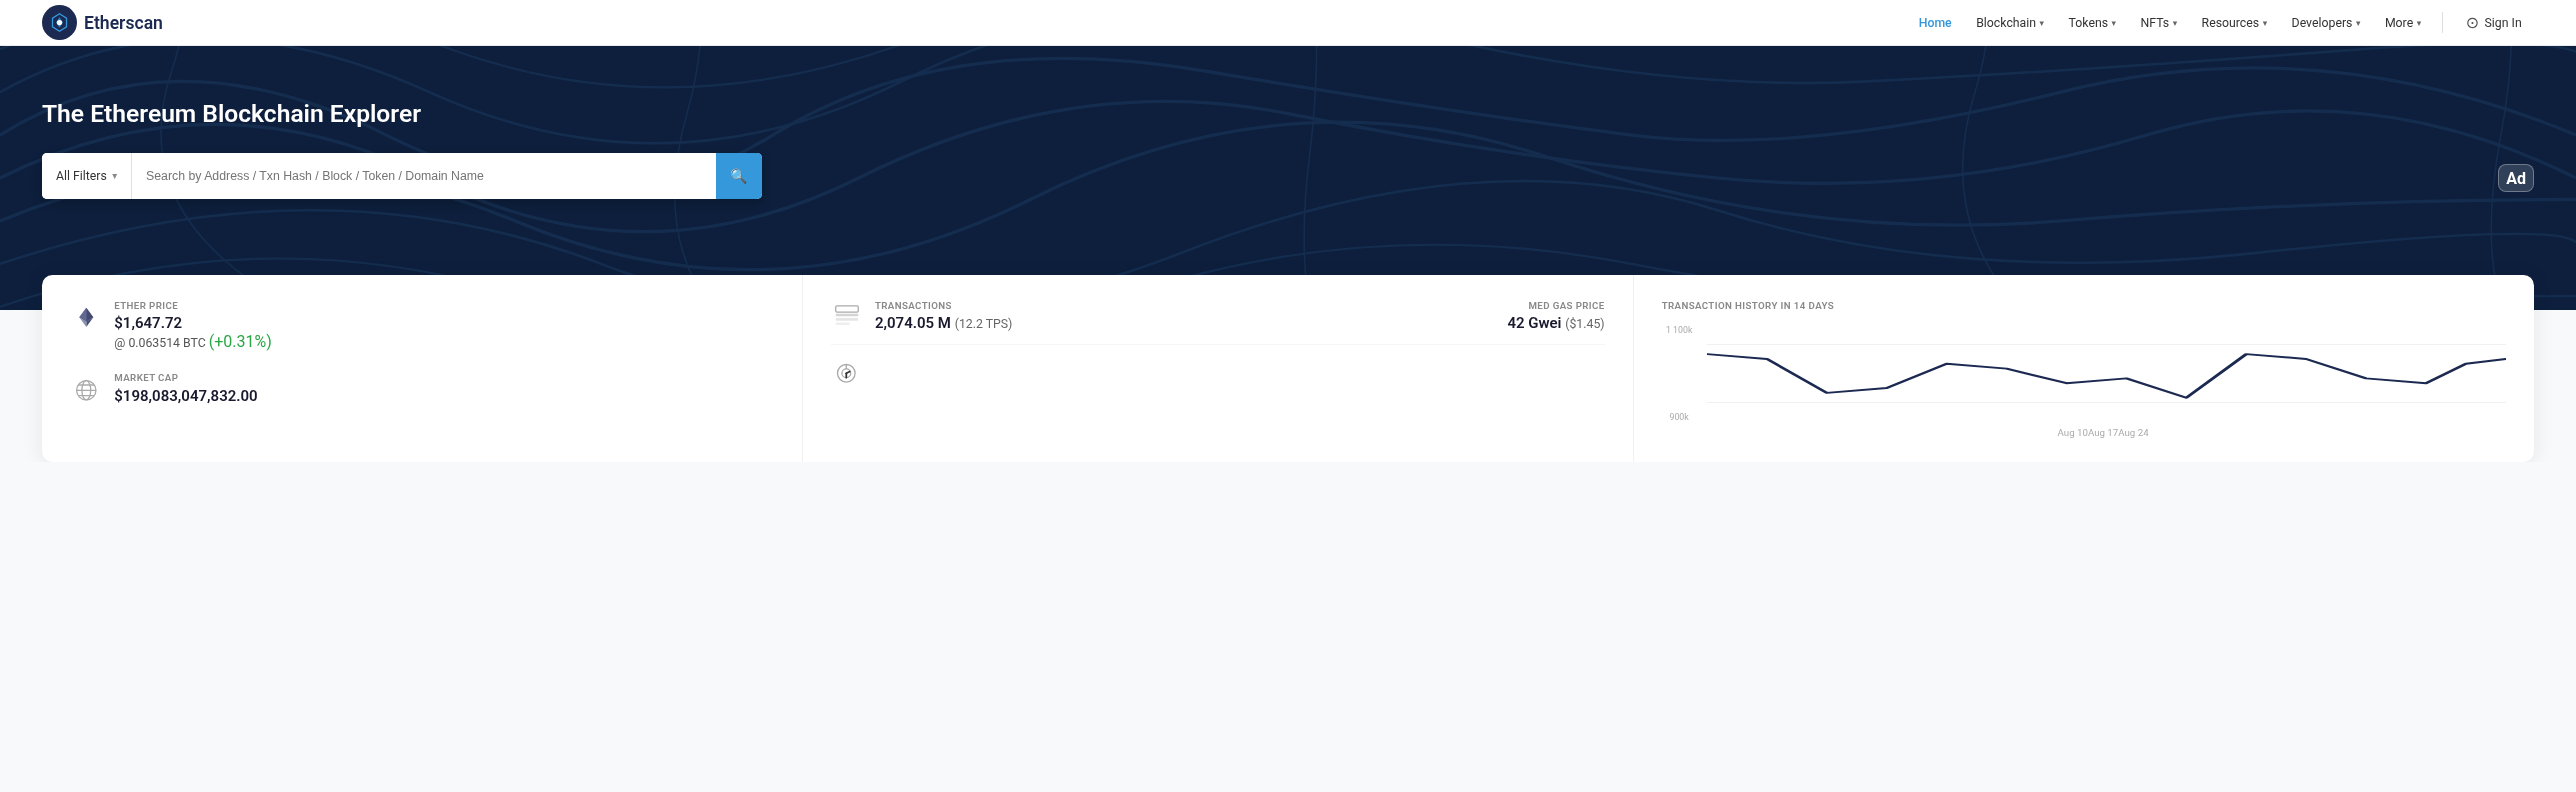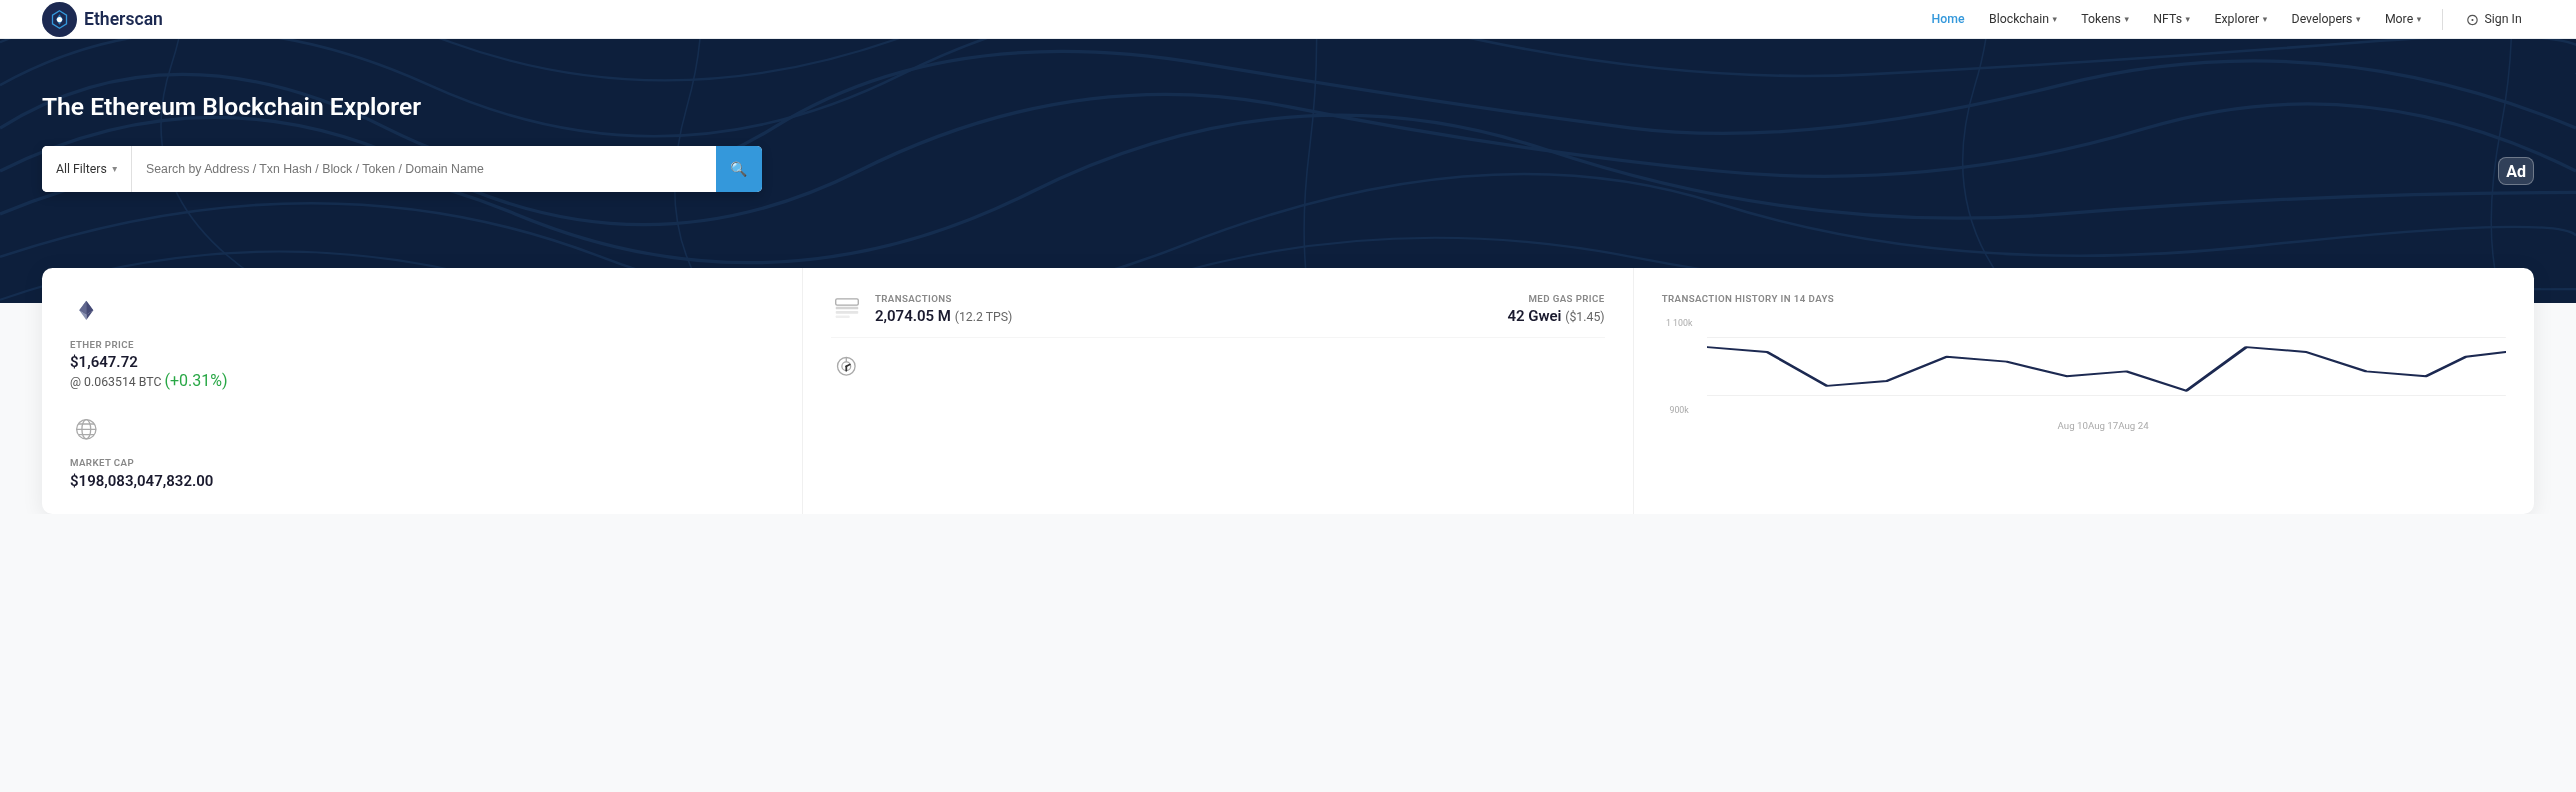--- a/index.html
+++ b/index.html
@@ -4,21 +4,21 @@
   <style>
     * { margin: 0; padding: 0; box-sizing: border-box; }
     body { font-family: -apple-system, BlinkMacSystemFont, 'Segoe UI', Roboto, sans-serif; background: #f8f9fa; }
 
     
     .navbar {
       display: flex;
       align-items: center;
       background: #fff;
       padding: 0 42px;
-      height: 39px;
+      height: 46px;
       border-bottom: 0.9px solid #e9ecef;
       position: relative;
       z-index: 10;
     }
     .navbar-brand {
       display: flex;
       align-items: center;
       gap: 7px;
       margin-right: auto;
     }
@@ -165,21 +165,20 @@
       flex: 1;
       padding: 24.6px 28px;
       border-right: 0.9px solid #f0f0f0;
     }
     .stats-group:last-child { border-right: none; flex: 1.2; }
     .stat-row {
       display: flex;
       align-items: flex-start;
       gap: 12.3px;
       margin-bottom: 21px;
-      flex-direction: column;
     }
     .stat-row:last-child { margin-bottom: 0; }
     .stat-icon {
       width: 32px;
       height: 32px;
       flex-shrink: 0;
       display: flex;
       align-items: center;
       justify-content: center;
       margin-top: 1.8px;
@@ -311,21 +310,21 @@
     </a>
     <a class="nav-link">
       <span>Tokens</span>
       <span class="nav-chevron">▾</span>
     </a>
     <a class="nav-link">
       <span>NFTs</span>
       <span class="nav-chevron">▾</span>
     </a>
     <a class="nav-link">
-      <span>Explorer</span>
+      <span>Resources</span>
       <span class="nav-chevron">▾</span>
     </a>
     <a class="nav-link">
       <span>Developers</span>
       <span class="nav-chevron">▾</span>
     </a>
     <a class="nav-link">
       <span>More</span>
       <span class="nav-chevron">▾</span>
     </a>

